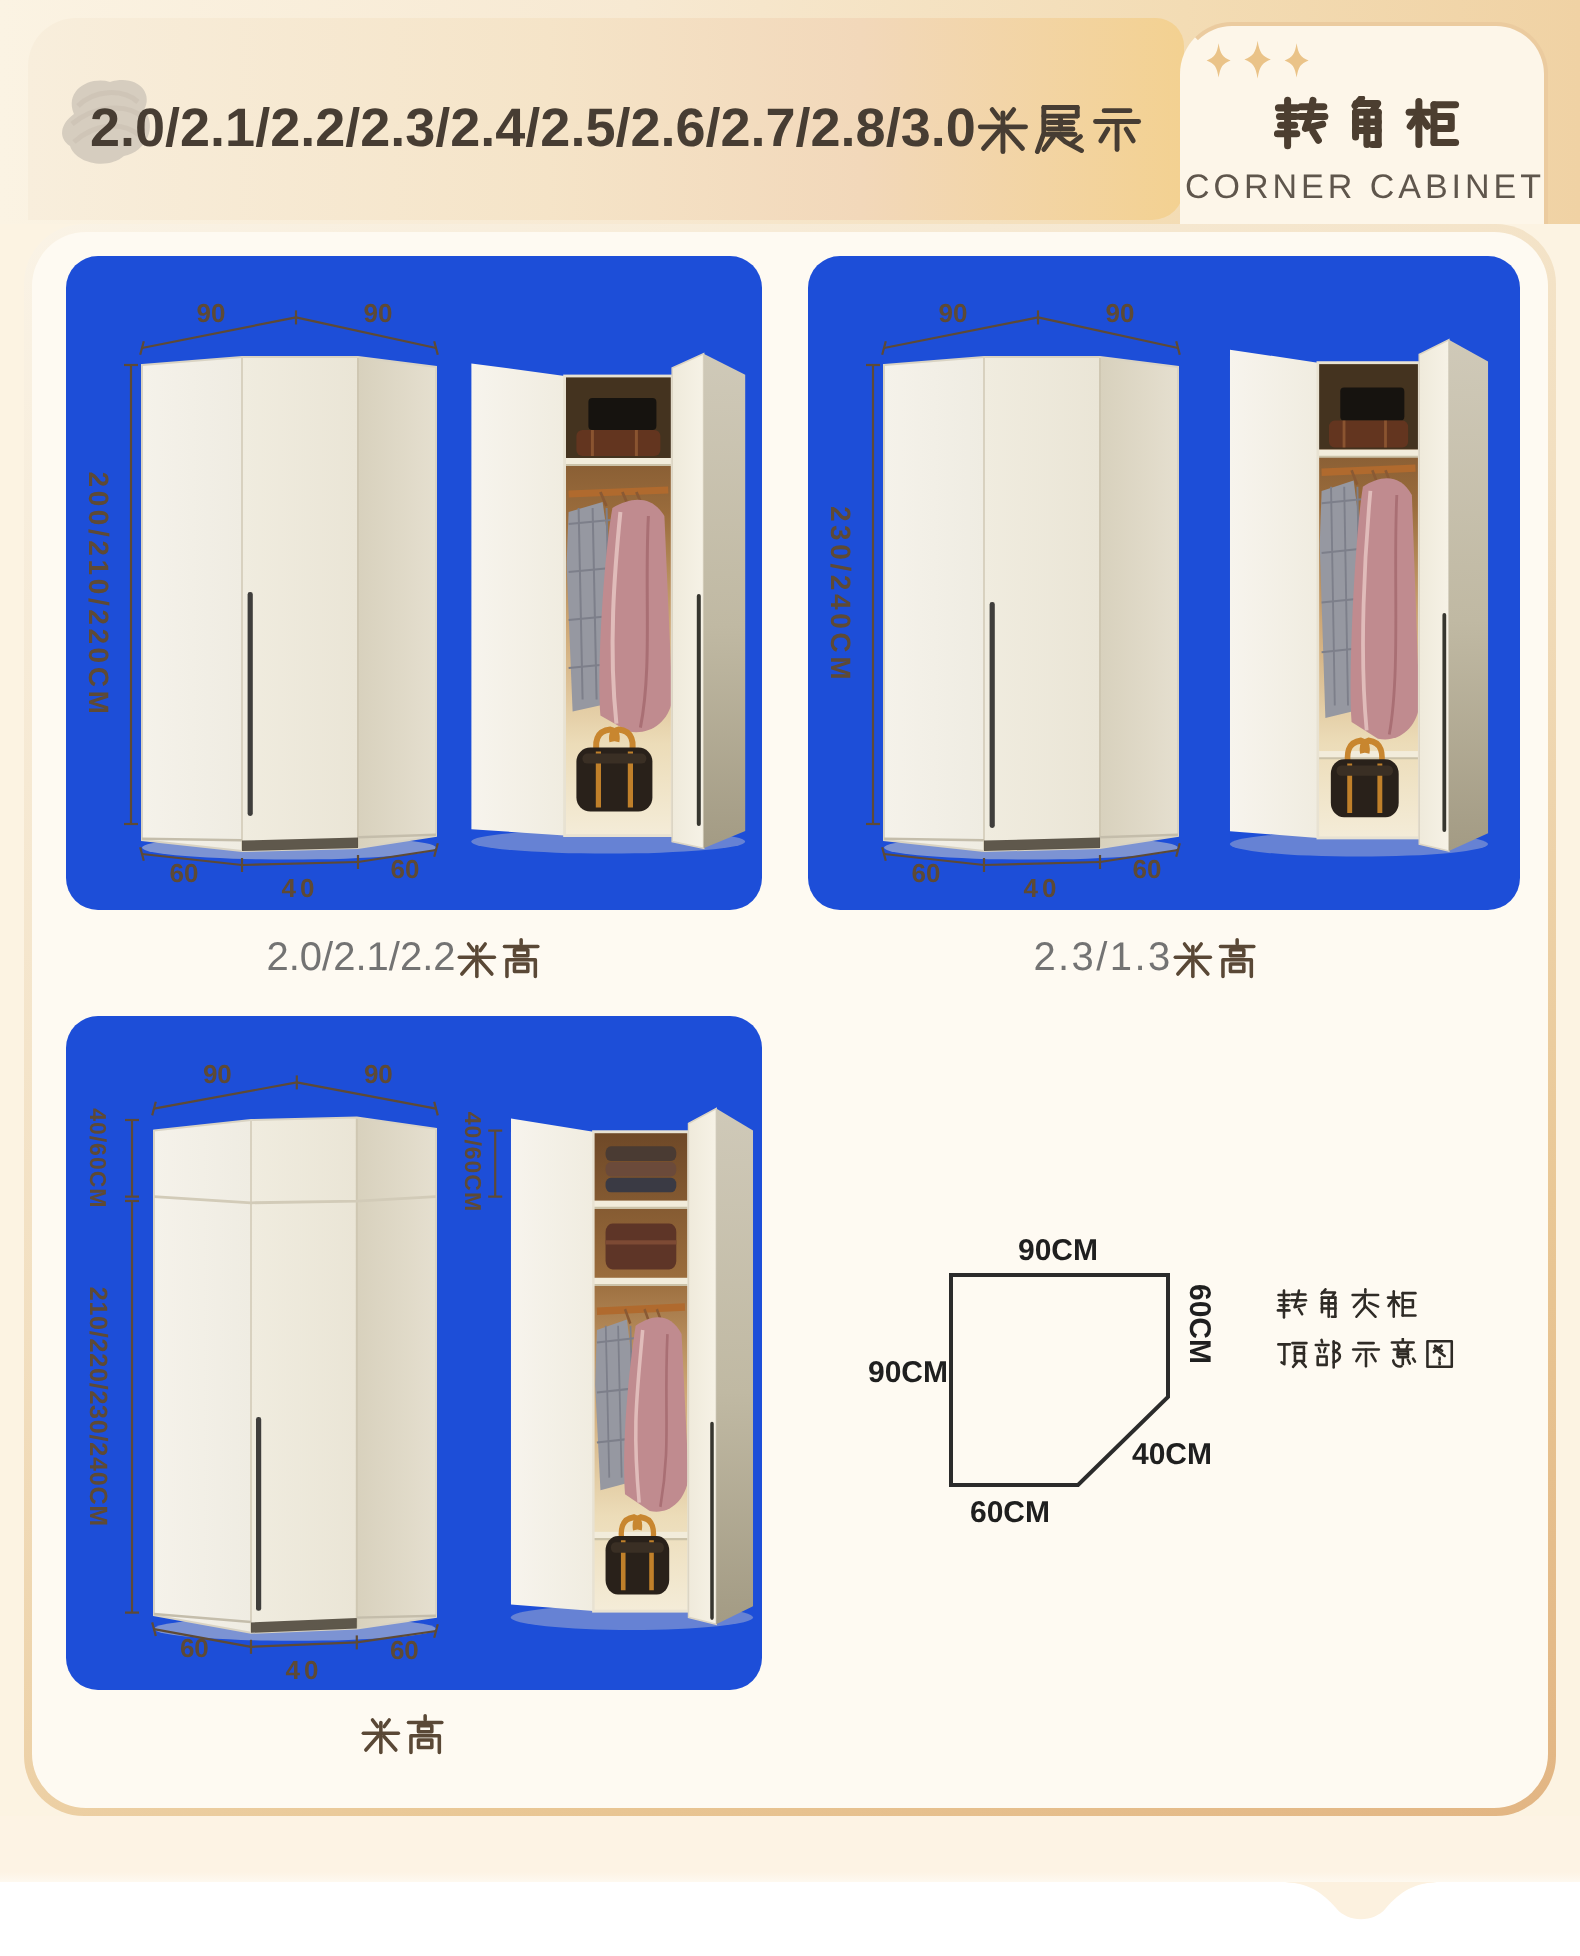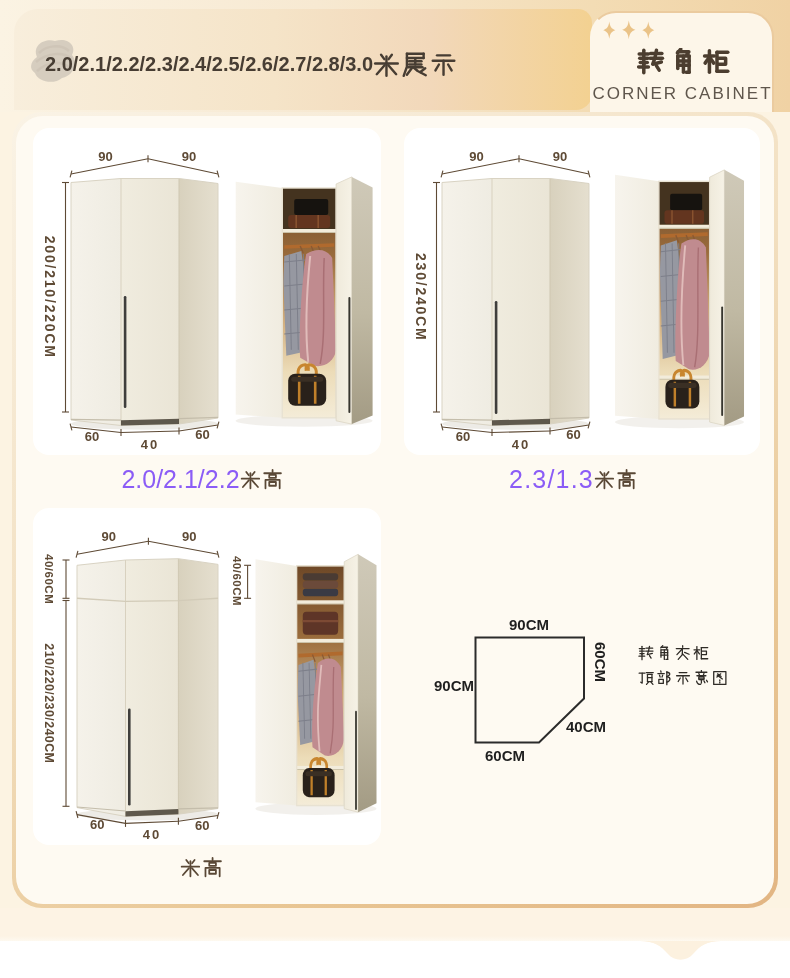--- a/index.html
+++ b/index.html
@@ -3,31 +3,31 @@
 *{margin:0;padding:0;box-sizing:border-box}
 body{width:790px;height:978px;font-family:"Liberation Sans",sans-serif;background:#fcf3e2;position:relative;overflow:hidden}
 .abs{position:absolute}
 #hdr{left:0;top:0;width:790px;height:112px;
  background:linear-gradient(to right,#fbf3e3 0%,#f7e9d2 40%,#f3dcb4 75%,#f0d2a4 100%)}
 #band{left:14px;top:9px;width:578px;height:101px;border-radius:24px 14px 16px 0;
  background:linear-gradient(to right,#f8eedc 0%,#f5e4c8 45%,#f2d8ba 72%,#f3d191 100%)}
 #tab{left:590px;top:11px;width:184px;height:101px;border-radius:26px 26px 0 0;background:#fdf6e9;
  border:2px solid #ebcb9f;border-bottom:none;border-left-color:rgba(255,255,255,0)}
 #title{left:45px;top:47px;height:34px;display:flex;align-items:center;
- font-size:20px;font-weight:bold;color:#473d33}
+ font-size:27px;font-weight:bold;color:#473d33}
 #zjg{left:637px;top:48px}
 #cc{left:590px;top:84px;width:185px;text-align:center;font-size:17px;letter-spacing:2.0px;color:#5f564c}
 #container{left:12px;top:112px;width:766px;height:796px;border-radius:30px;
  background:linear-gradient(150deg,#faf3e6 0%,#f2dfc0 45%,#e9c795 75%,#e2b583 100%)}
 #cinner{left:4px;top:4px;width:758px;height:788px;border-radius:27px;background:#fefaf2}
-.card{background:#ffffff;border-radius:16px}
+.card{background:#1d4ed8;border-radius:16px}
 #card1{left:33px;top:128px;width:348px;height:327px}
 #card2{left:404px;top:128px;width:356px;height:327px}
 #card3{left:33px;top:508px;width:348px;height:337px}
-.cap{display:flex;align-items:center;justify-content:center;font-size:25px;color:#8b5cf6;height:26px}
+.cap{display:flex;align-items:center;justify-content:center;font-size:20px;color:#737373;height:26px}
 #cap1{left:92px;top:466px;width:220px}
 #cap2{left:493px;top:466px;width:160px}
 #cap3{left:61px;top:854px;width:280px}
 #sidetext{left:638px;top:643px}
 #bottomband{left:0;top:908px;width:790px;height:32px;background:#fdf3e4}
 #bottomfade{left:0;top:936px;width:790px;height:6px;background:linear-gradient(#fdf3e4,#fefaf2)}
 #scribble{left:27px;top:35px}
 </style></head><body>
 <svg width="0" height="0" style="position:absolute">
     <defs>

